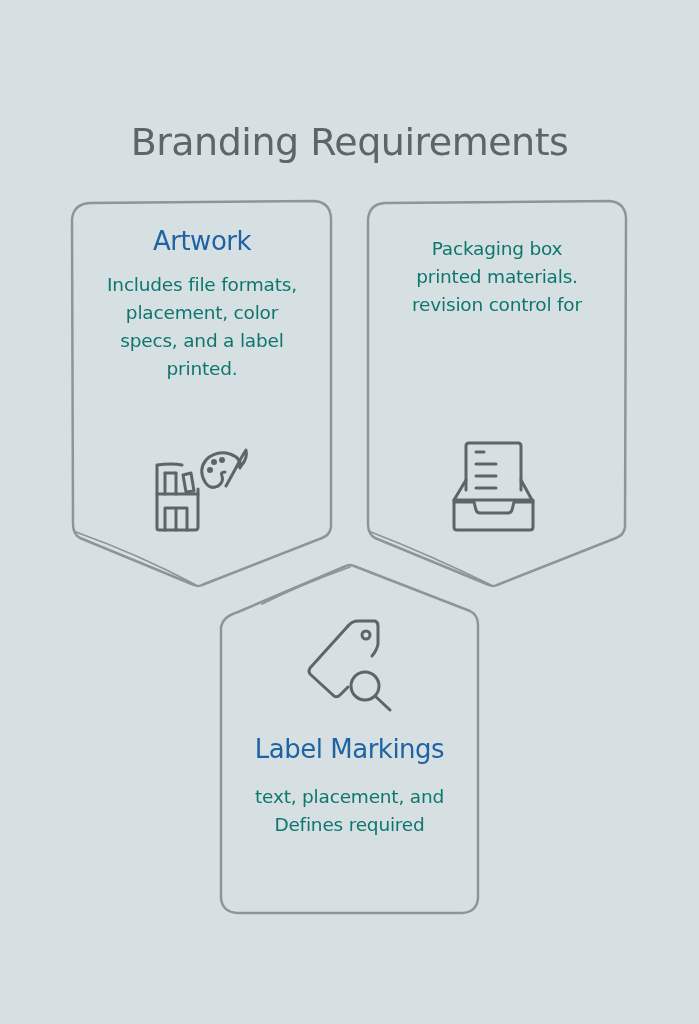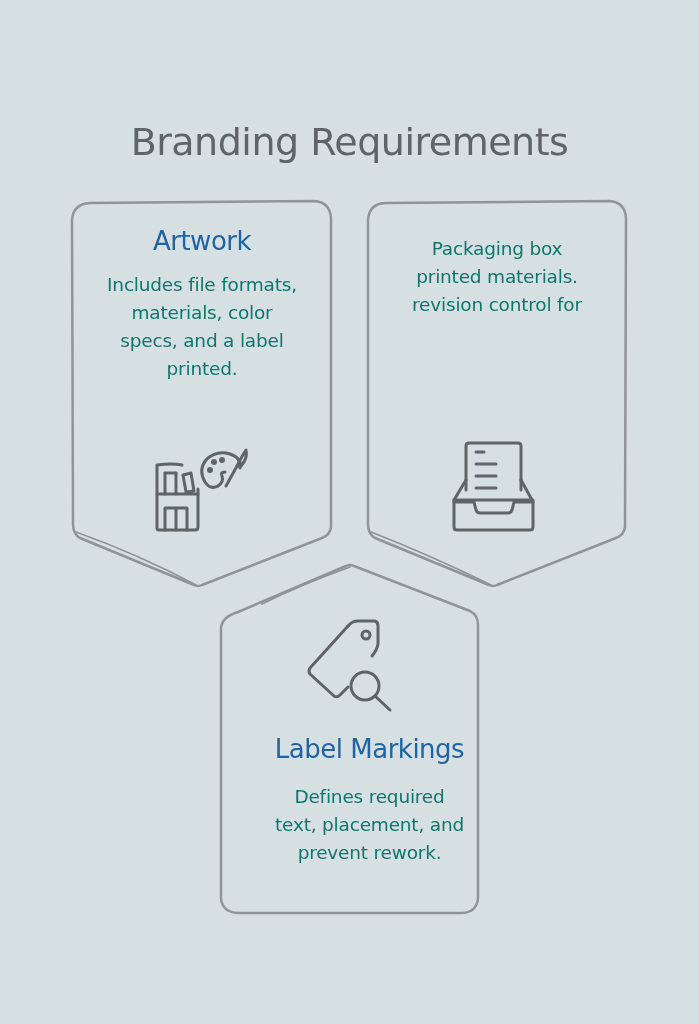--- a/index.html
+++ b/index.html
@@ -44,42 +44,41 @@
     <path d="M262,604 Q300,585 350,567" stroke-width="1.8"></path>
   </g>
 </svg>
 
 <div class="card-text" style="left:73px; top:223px; width:258px;">
   <div class="heading">
     <div>Artwork</div>
   </div>
   <div class="desc">
     <div>Includes file formats,</div>
-    <div>materials, color</div>
+    <div>placement, color</div>
     <div>specs, and a label</div>
     <div>printed.</div>
   </div>
 </div>
 
 <div class="card-text" style="left:368px; top:223px; width:258px;">
   <div class="desc">
     <div>Packaging box</div>
     <div>printed materials.</div>
     <div>revision control for</div>
   </div>
 </div>
 
-<div class="card-text" style="left:221px; top:731px; width:257px;margin-left:20px;">
+<div class="card-text" style="left:221px; top:731px; width:257px;">
   <div class="heading">
     <div>Label Markings</div>
   </div>
   <div class="desc" style="margin-top:16px;">
+    <div>text, placement, and</div>
     <div>Defines required</div>
-    <div>text, placement, and</div>
-    <div>prevent rework.</div>
   </div>
 </div>
 
 <svg class="icon" style="left:150px; top:438px;" width="105" height="98" viewBox="0 0 105 98">
   <g fill="none" stroke="#5f6466" stroke-width="3" stroke-linecap="round" stroke-linejoin="round">
     <path d="M7,28 L7,90 Q7,92 9,92 L45,92 Q48,92 48,89 L48,51"></path>
     <path d="M7,27 Q22,25 32,27"></path>
     <path d="M7,56 L48,56"></path>
     <path d="M15,35 L15,56 M26,35 L26,56"></path>
     <path d="M15,35 L26,35"></path>

